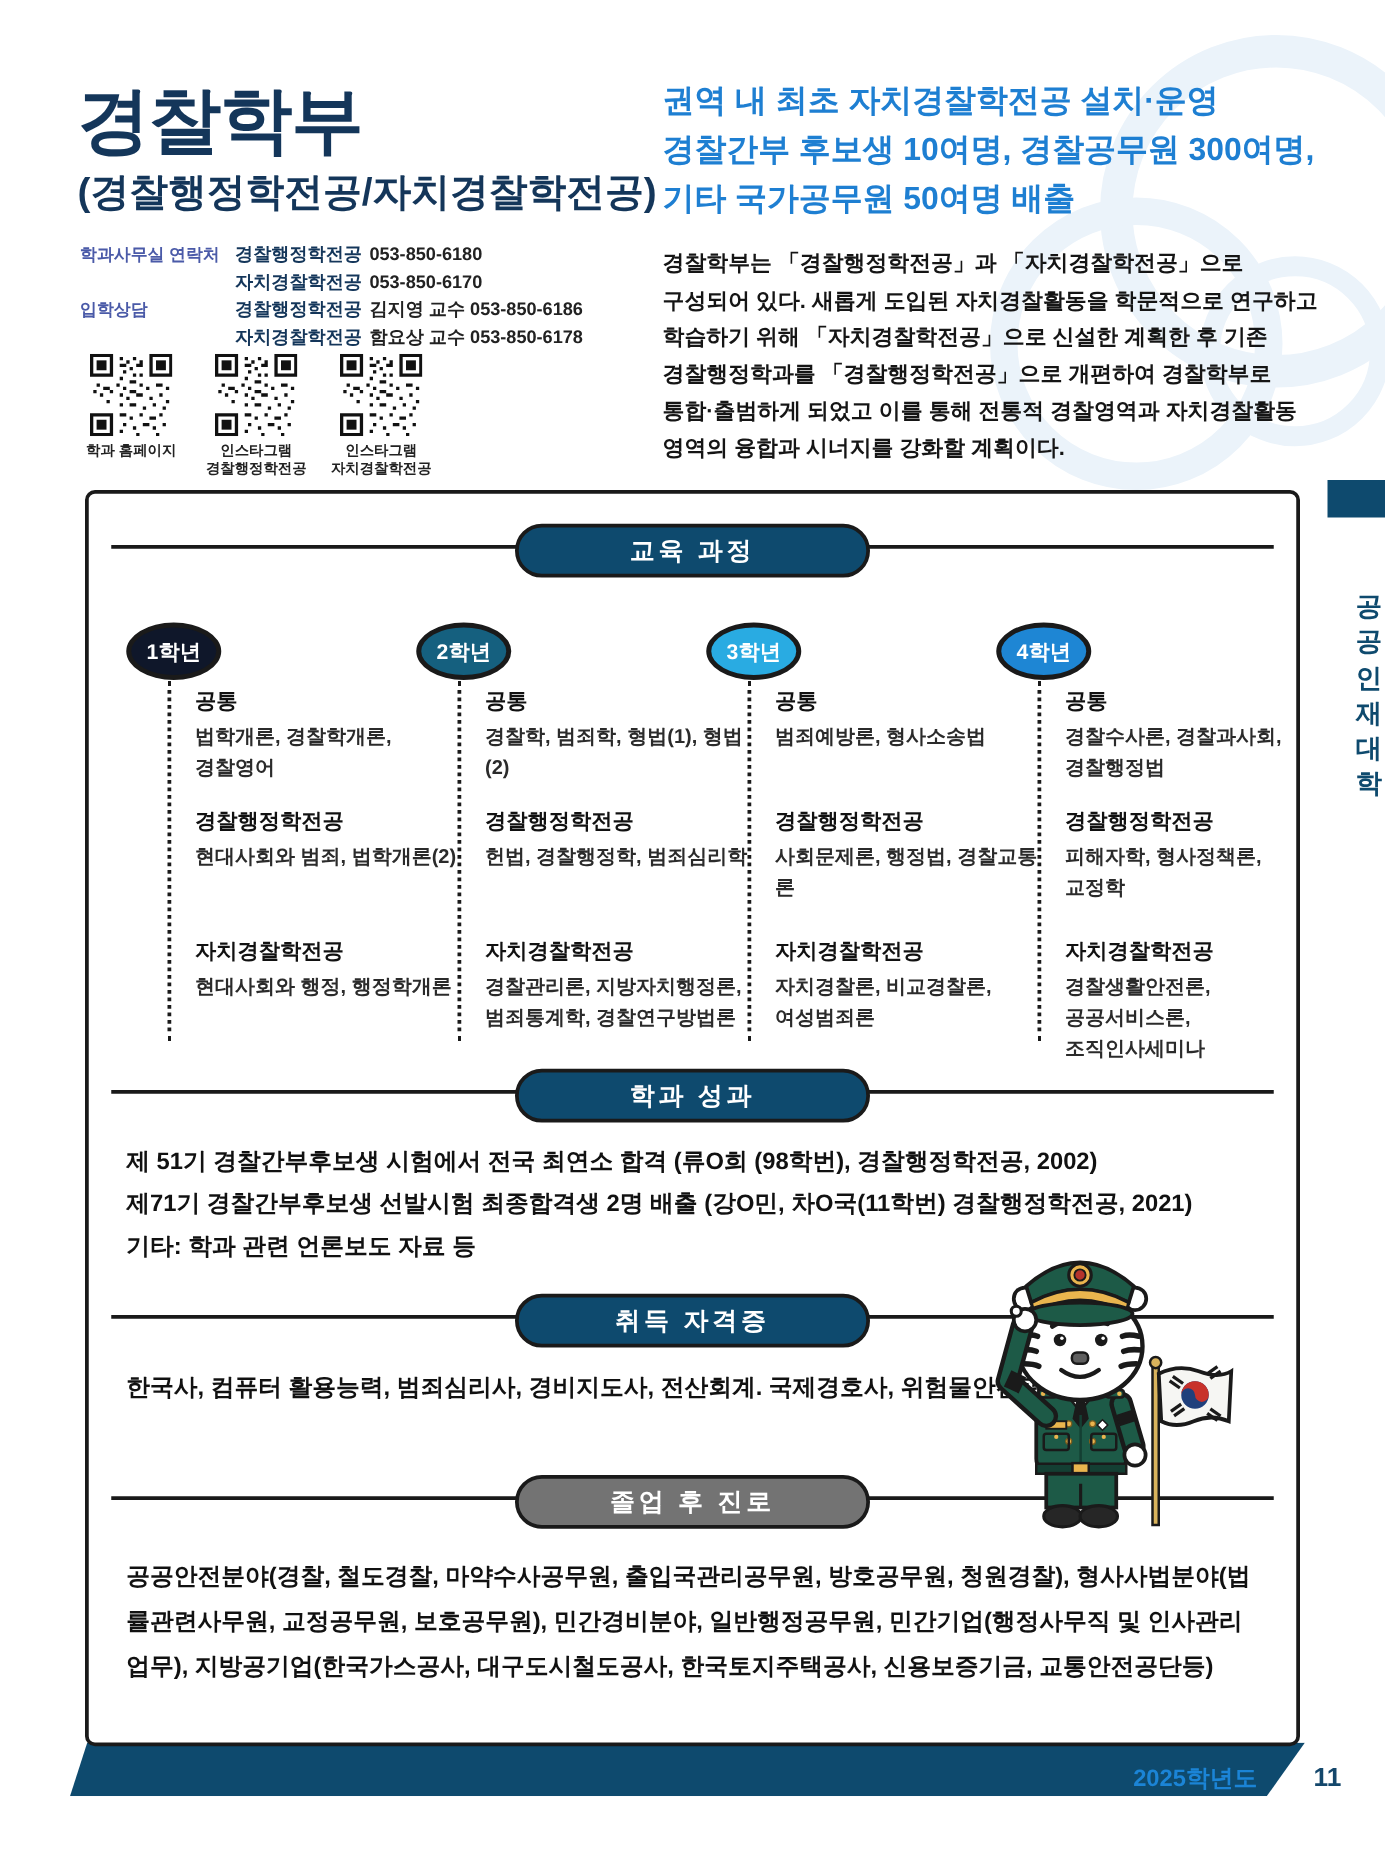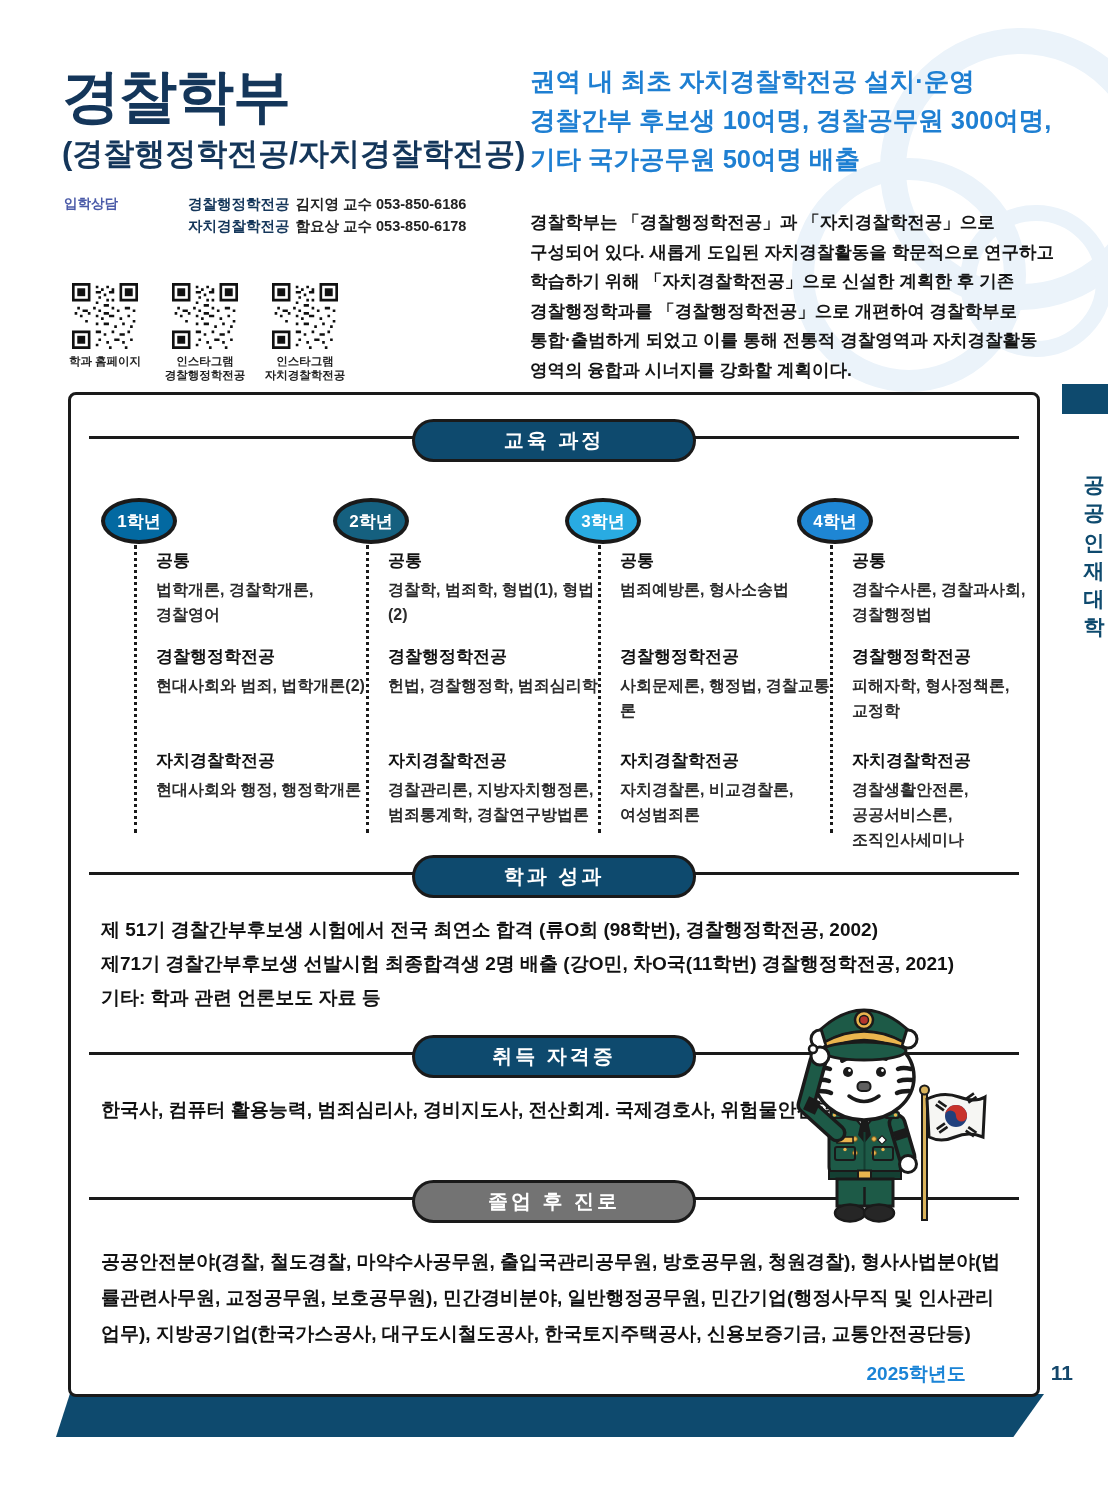--- a/index.html
+++ b/index.html
@@ -22,21 +22,21 @@
   .crow{line-height:22px;white-space:nowrap;}
   .major{font-weight:800;color:#14365a;margin-right:6px;}
   .ctext{font-weight:600;color:#222;}
   .qr-row{position:absolute;left:55px;top:283px;display:flex;z-index:1;}
   .qr-item{width:100px;display:flex;flex-direction:column;align-items:center;}
   .qr-item svg{width:66px;height:66px;}
   .qr-cap{margin-top:5px;font-size:11.5px;font-weight:700;color:#222;text-align:center;
           line-height:14px;white-space:pre-line;}
   .headline{position:absolute;left:530px;top:62px;z-index:1;font-size:25.5px;font-weight:900;
             color:#1e7fd2;line-height:39px;}
-  .dept-desc{position:absolute;left:530px;top:208px;width:575px;z-index:1;font-size:17.5px;
+  .dept-desc{position:absolute;left:530px;top:196px;width:575px;z-index:1;font-size:17.5px;
              font-weight:700;color:#151515;line-height:29.5px;white-space:pre-line;}
   
   .side-marker{position:absolute;left:1062px;top:384px;width:46px;height:30px;z-index:1;}
   .side-text{position:absolute;left:1062px;top:420px;width:46px;z-index:1;
              writing-mode:vertical-rl;text-orientation:upright;letter-spacing:7px;
              font-size:21px;font-weight:800;color:#0e4a6e;text-align:left;height:250px;
              display:flex;justify-content:center;}
   
   .panel-shadow{position:absolute;left:56px;top:1394px;width:988px;height:43px;z-index:0;
         clip-path:polygon(1.4% 0,100% 0,96.9% 100%,0% 100%);}
@@ -57,22 +57,22 @@
   .grp-title{font-size:17px;font-weight:800;color:#111;margin-bottom:5px;}
   .grp-courses{font-size:16px;font-weight:600;color:#2b2b2b;line-height:25px;white-space:pre-line;}
   .ach-lines{position:absolute;left:30px;top:518px;width:925px;font-size:19px;font-weight:700;
         color:#111;line-height:34px;z-index:1;}
   .cert-text{position:absolute;left:30px;top:702px;width:925px;font-size:19px;font-weight:700;
         color:#111;z-index:1;}
   .career-text{position:absolute;left:30px;top:849px;width:905px;font-size:19px;font-weight:700;
         color:#111;line-height:36px;z-index:1;}
   .mascot{position:absolute;left:722px;top:592px;width:245px;height:255px;z-index:3;}
   
-  .footer{position:absolute;left:0;top:1361px;width:1073px;display:flex;justify-content:flex-end;
-        align-items:baseline;z-index:1;font-weight:900;gap:40px;}
+  .footer{position:absolute;left:0;top:1410px;width:1073px;display:flex;justify-content:flex-end;
+        align-items:baseline;z-index:1;font-weight:900;}
   .footer-edition{color:#1b84d6;font-size:19px;margin-right:7px;}
   .footer-title{color:#14476b;font-size:19px;}
   .footer-page{color:#14476b;font-size:21px;margin-left:38px;}
 </style>
 </head>
 <body>
 
 <div id="page">
 
   <div class="wm wm1"></div>
@@ -94,20 +94,27 @@
         </g>
       </symbol>
     </defs>
   </svg>
 
   <div class="dept-title">경찰학부</div>
   <div class="dept-subtitle">(경찰행정학전공/자치경찰학전공)</div>
 
   <div class="contacts">
     <div class="cgroup">
+      <div class="clabel">학과사무실 연락처</div>
+      <div class="crows">
+        <div class="crow"><span class="major">경찰행정학전공</span><span class="ctext">053-850-6180</span></div>
+        <div class="crow"><span class="major">자치경찰학전공</span><span class="ctext">053-850-6170</span></div>
+      </div>
+    </div>
+    <div class="cgroup">
       <div class="clabel">입학상담</div>
       <div class="crows">
         <div class="crow"><span class="major">경찰행정학전공</span><span class="ctext">김지영 교수 053-850-6186</span></div>
         <div class="crow"><span class="major">자치경찰학전공</span><span class="ctext">함요상 교수 053-850-6178</span></div>
       </div>
     </div>
   </div>
 
   <div class="qr-row">
     <div class="qr-item">
@@ -148,21 +155,21 @@
   <div class="side-marker" style="background: rgb(14, 74, 110);"></div>
   <div class="side-text">공공인재대학</div>
 
   <div class="panel-shadow" style="background: rgb(14, 74, 110);"></div>
 
   <div class="main-panel">
 
     <div class="section-line" style="top:41px"></div>
     <div class="section-pill" style="top: 24px; background: rgb(14, 74, 110);">교육 과정</div>
 
-    <div class="year-badge" style="left: 30px; top: 103px; background: #0369a1;">1학년</div>
+    <div class="year-badge" style="left: 30px; top: 103px; background: #0f172a;">1학년</div>
     <div class="year-badge" style="left: 262px; top: 103px; background: rgb(21, 96, 127);">2학년</div>
     <div class="year-badge" style="left: 494px; top: 103px; background: rgb(41, 171, 226);">3학년</div>
     <div class="year-badge" style="left: 726px; top: 103px; background: rgb(30, 134, 212);">4학년</div>
 
     <div class="dotline" style="left:63px"></div>
     <div class="dotline" style="left:295px"></div>
     <div class="dotline" style="left:527px"></div>
     <div class="dotline" style="left:759px"></div>
 
     <div class="yeartext" style="left:85px;width:225px">

